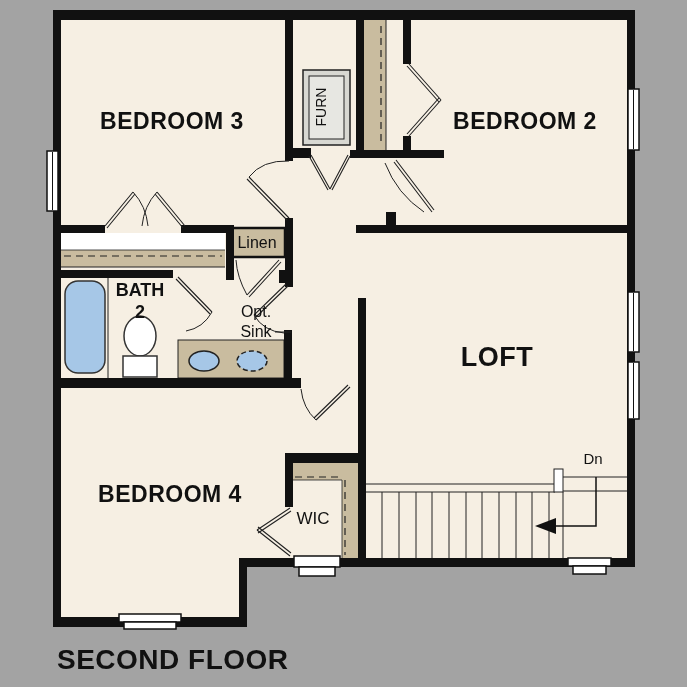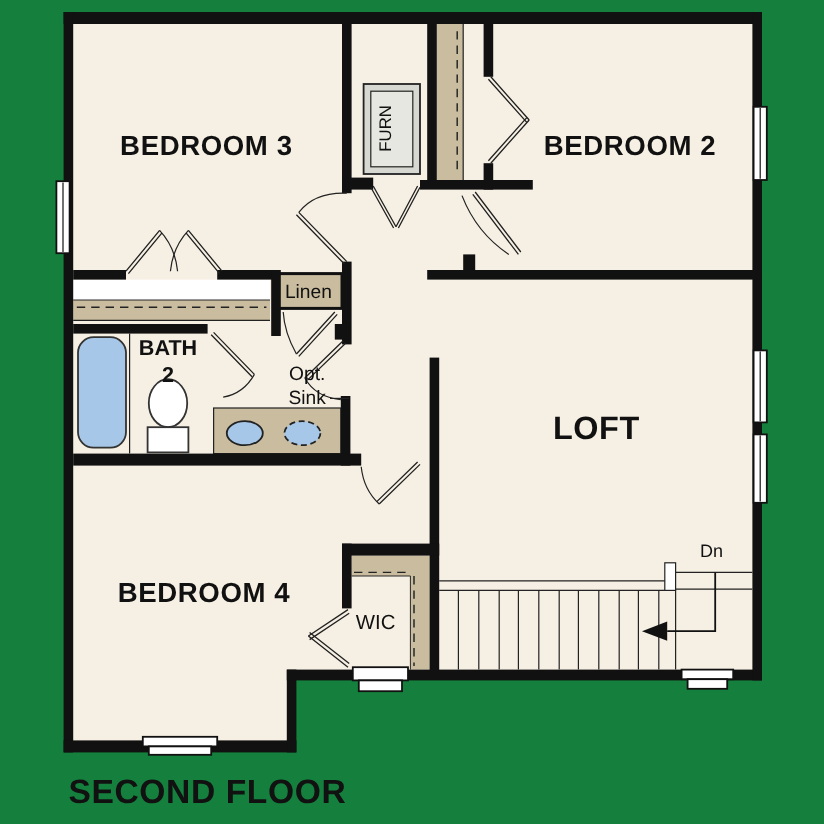--- a/index.html
+++ b/index.html
@@ -6,21 +6,21 @@
     --wall:#111111;
     --floor:#f6efe3;
     --closet:#c9bc9f;
     --fixture:#a6c7e7;
     --furn:#d8d8d2;
     --furn-inner:#e7e7e2;
     --line:#222222;
     --text:#111111;
   }
   html,body{margin:0;padding:0;background:#ffffff;}
-  .stage{width:687px;height:687px;position:relative;background:#15803d;overflow:hidden;}
+  .stage{width:687px;height:687px;position:relative;background:#a3a3a3;overflow:hidden;}
   svg{display:block;}
   svg text{
     font-family:"Liberation Sans", sans-serif;
     fill:var(--text);
   }
   .room-label{font-size:23px;font-weight:bold;letter-spacing:.5px;}
   .room-label-lg{font-size:27px;font-weight:bold;letter-spacing:.5px;}
   .bath-label{font-size:18px;font-weight:bold;}
   .small-label{font-size:16px;}
   .wic-label{font-size:17px;}

